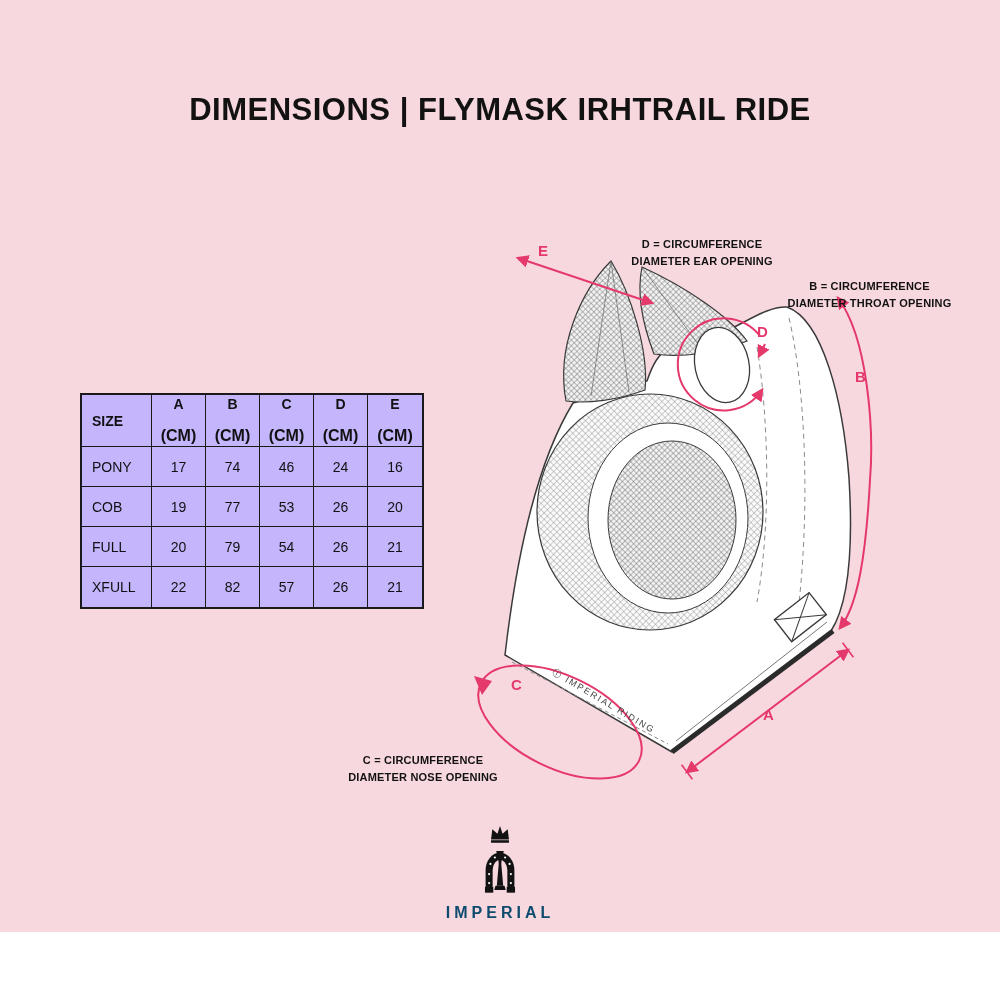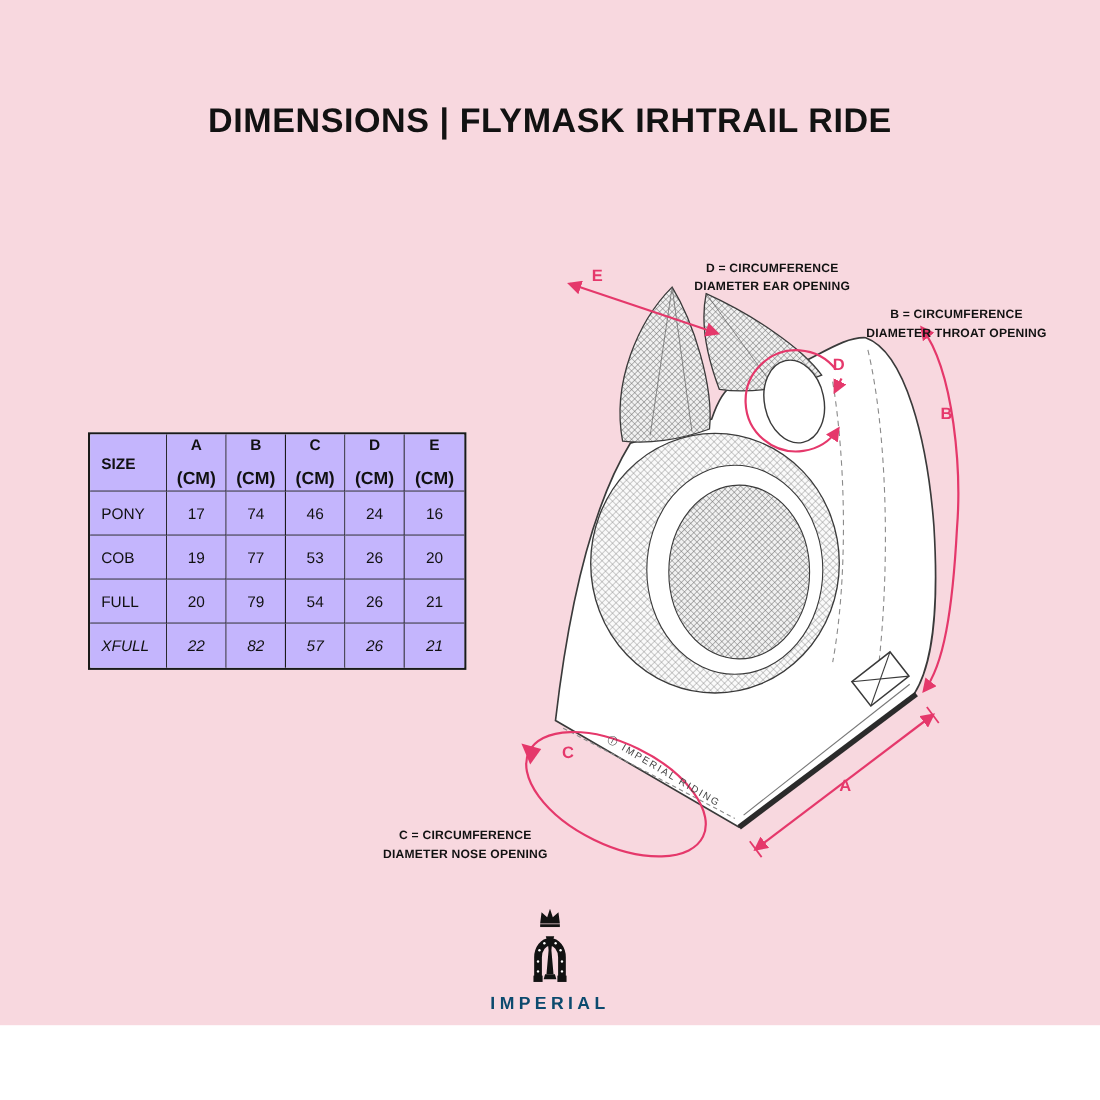--- a/index.html
+++ b/index.html
@@ -20,21 +20,21 @@
     grid-template-columns:70px repeat(5,54px);
     grid-template-rows:52px repeat(4,40px);
     background:#ffffff; border:2px solid #1a1a1a;
   }
   .cell {
     border-right:1.5px solid #1a1a1a; border-bottom:1.5px solid #1a1a1a;
     display:flex; flex-direction:column; align-items:center; justify-content:center;
     font-size:14px; color:#111; background:#c4b5fd;
   }
   .cell:nth-child(6n) { border-right:none; }
-  .cell.last-row { border-bottom:none;font-style:italic; }
+  .cell.last-row { border-bottom:none; }
   .cell.head { font-weight:bold; }
   .cell .unit { font-size:16px; font-weight:bold; margin-top:15px; }
   .cell.col-first { align-items:flex-start; padding-left:10px; }
 
   
   .diagram-svg { position:absolute; left:0; top:0; width:1000px; height:1000px; }
 
   .anno {
     position:absolute; text-align:center; font-size:11px; font-weight:bold;
     color:#121212; line-height:1.5; letter-spacing:.2px;margin-top:16px;

